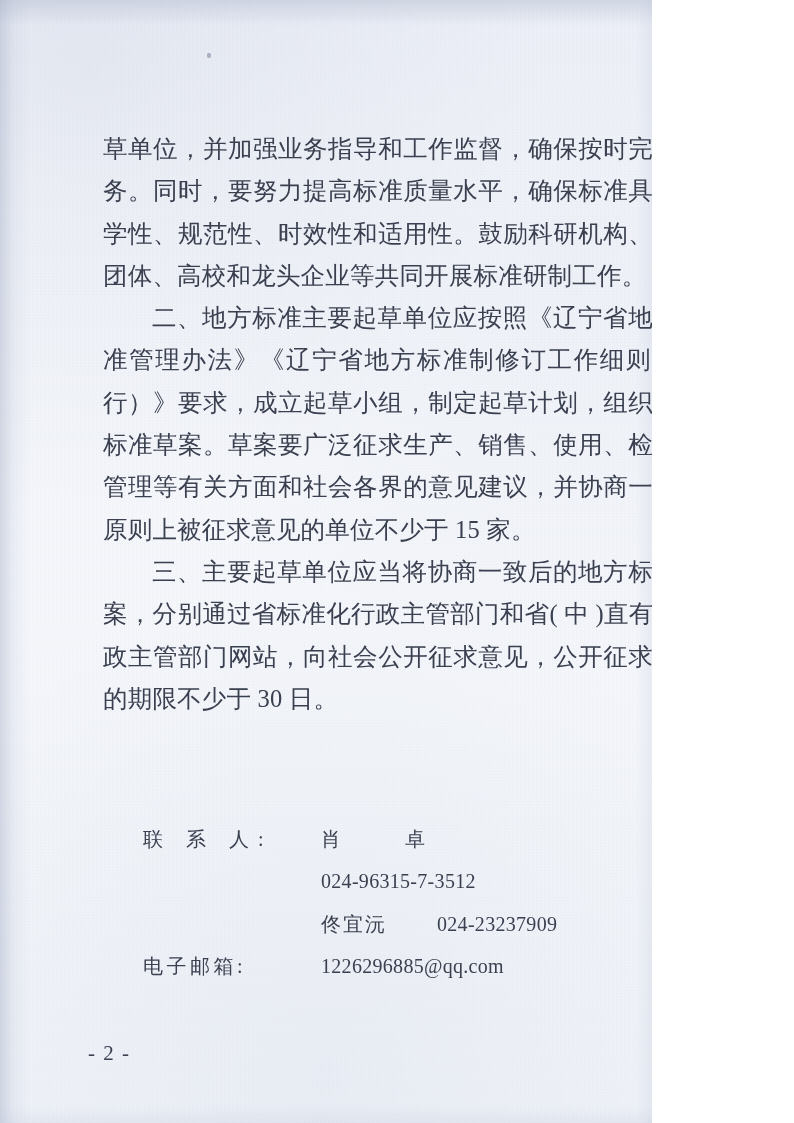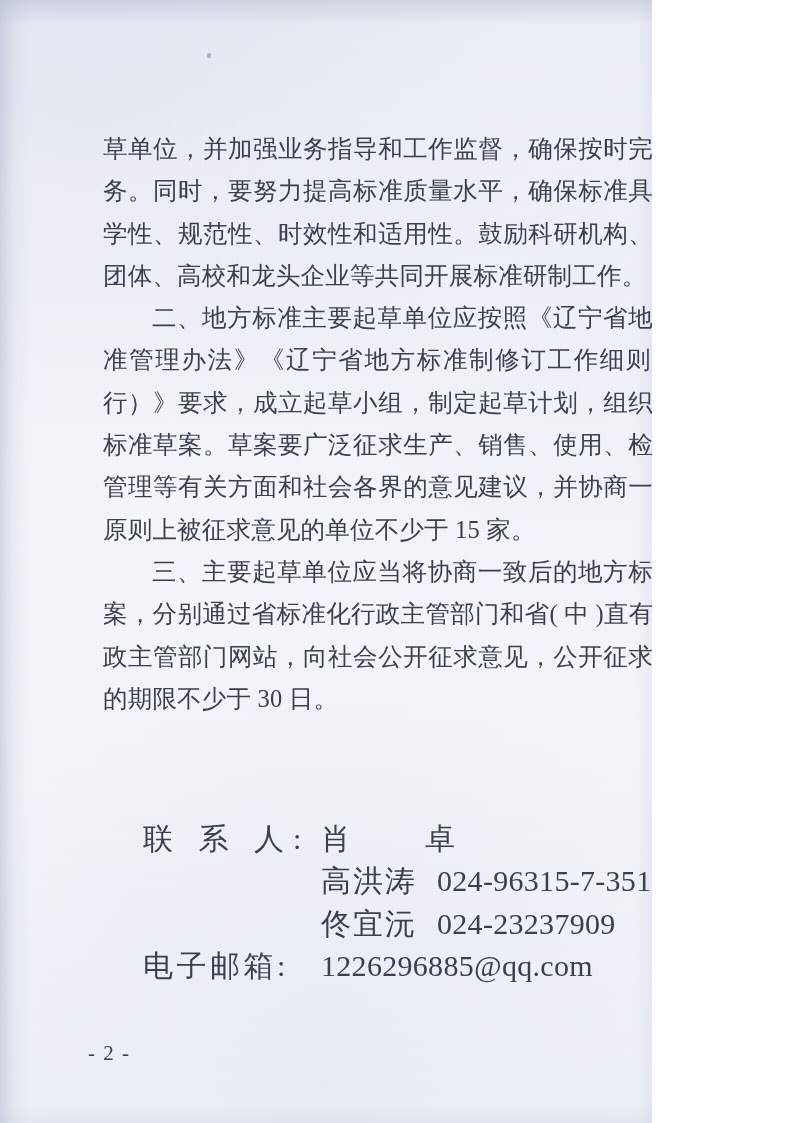--- a/index.html
+++ b/index.html
@@ -99,21 +99,21 @@
   .para.indent {
     text-indent: 2em;
   }
 
   .contact-block {
     position: absolute;
     left: 103px;
     top: 818px;
     width: 600px;
     color: #3a4050;
-    font-size: 30px;
+    font-size: 20px;
     line-height: 42.3px;
   }
   .contact-row {
     display: flex;
     align-items: baseline;
     white-space: nowrap;
   }
   .contact-label {
     display: inline-block;
     width: 178px;
@@ -167,21 +167,20 @@
 
   <div class="contact-block">
 
     <div class="contact-row">
       <span class="contact-label">联 系 人:</span>
       <span class="contact-name spaced">肖　卓</span>
     </div>
 
     <div class="contact-row">
       <span class="contact-label"></span>
-      <span class="contact-name">高洪涛</span>
       <span class="contact-value">024-96315-7-3512</span>
     </div>
 
     <div class="contact-row">
       <span class="contact-label"></span>
       <span class="contact-name">佟宜沅</span>
       <span class="contact-value">024-23237909</span>
     </div>
 
     <div class="contact-row">

